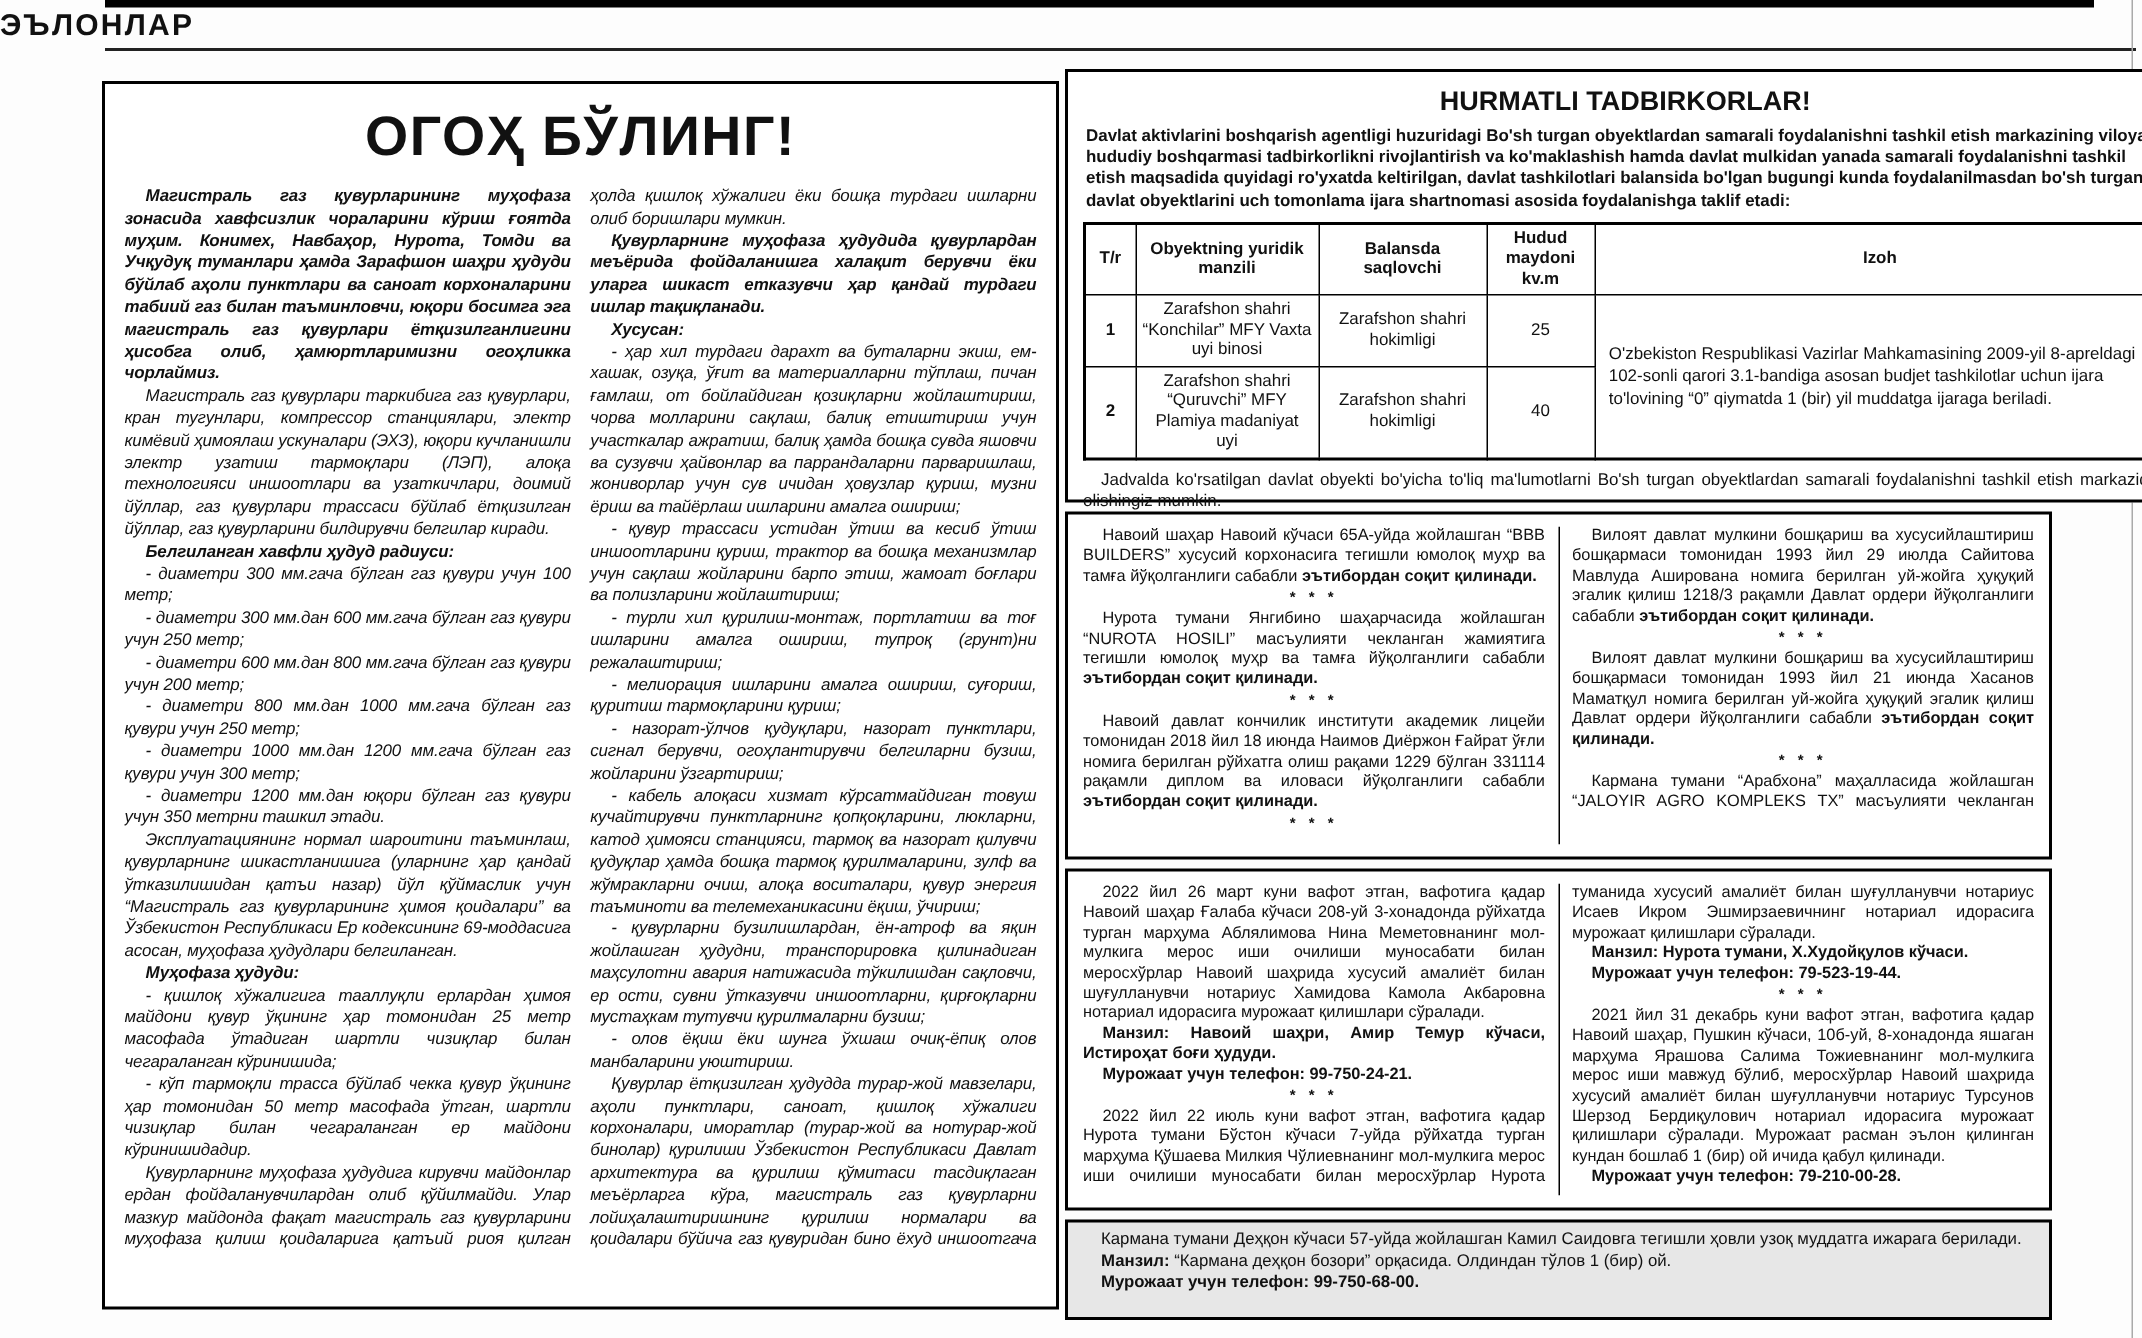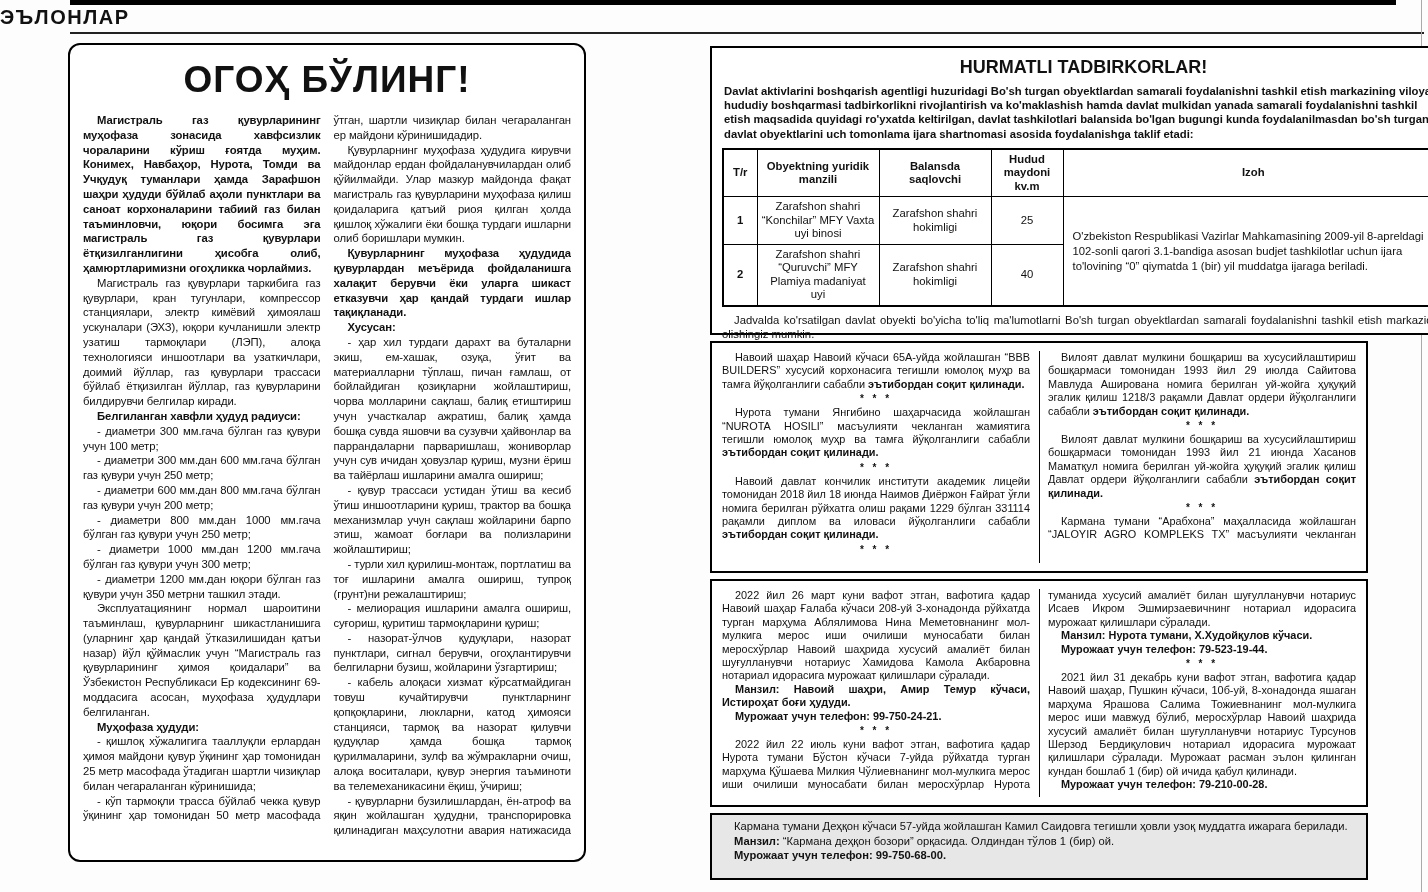--- a/index.html
+++ b/index.html
@@ -11,25 +11,25 @@
   }
   .topbar { position:absolute; left:70px; top:0; width:1326px; height:5px; background:#000; }
   .page-title { position:absolute; left:0; top:6px; width:1428px; text-align:left;
     font-weight:bold; font-size:20px; letter-spacing:1.5px; }
   .header-rule { position:absolute; left:70px; top:32px; width:1354px; height:2px; background:#222; }
   .edge-line { position:absolute; left:1421px; top:0; width:1px; height:892px; background:#aaa; }
 
   .box { position:absolute; border:2px solid #000; background:#fff; }
 
   
-  .left-box { left:68px; top:43px; width:518px; height:819px; padding:4px 13px;border-radius:12px; }
+  .left-box { left:68px; top:54px; width:638px; height:819px; padding:4px 13px; }
   .art-title { margin:10px 0 12px; text-align:center; font-size:37px; letter-spacing:1px; font-weight:bold; }
   .cols { column-count:2; column-gap:13px; column-fill:auto; height:728px; overflow:hidden;
     font-size:11.3px; line-height:14.8px; text-align:justify; letter-spacing:-0.1px; }
-  .cols p { margin:0; text-indent:14px; }
+  .cols p { margin:0; text-indent:14px;font-style:italic; }
   .b { font-weight:bold; }
 
   
   .biz-box { left:710px; top:46px; width:747px; height:289px; padding:5px 10px; }
   .biz-title { margin:4px 0 6px; text-align:center; font-size:18px; font-weight:bold; }
   .biz-intro { margin:0 2px 7px; font-weight:bold; text-align:left; font-size:11.3px; line-height:14.2px; }
   table.obj { width:100%; border-collapse:collapse; border:2px solid #000; font-size:11.3px; }
   .obj th, .obj td { border:1.5px solid #000; padding:3px 4px; text-align:center;
     vertical-align:middle; line-height:13.5px; }
   .obj th { font-weight:bold; }

